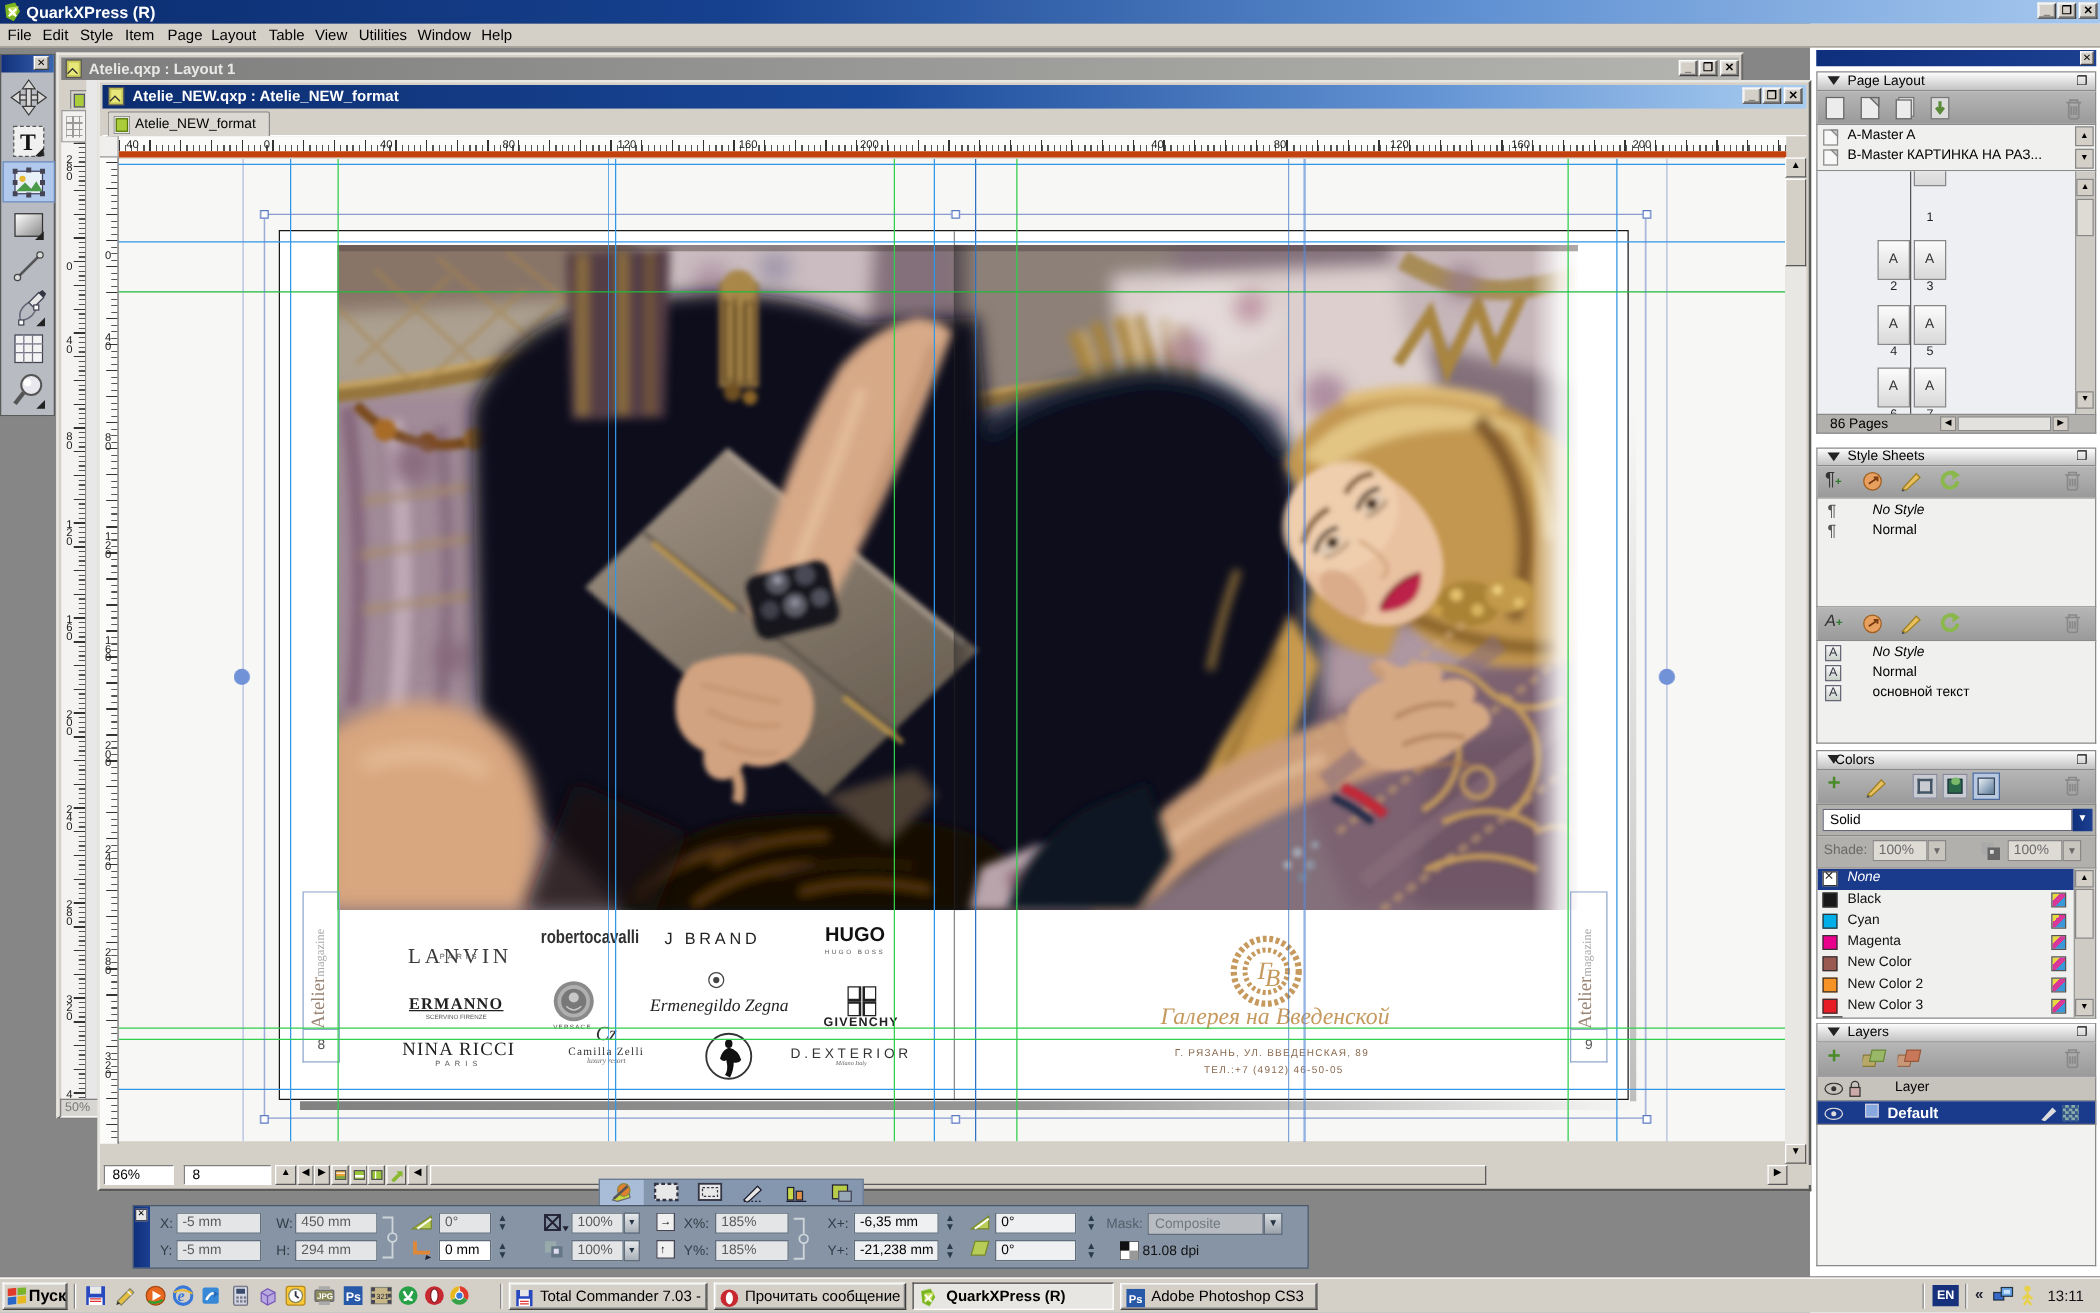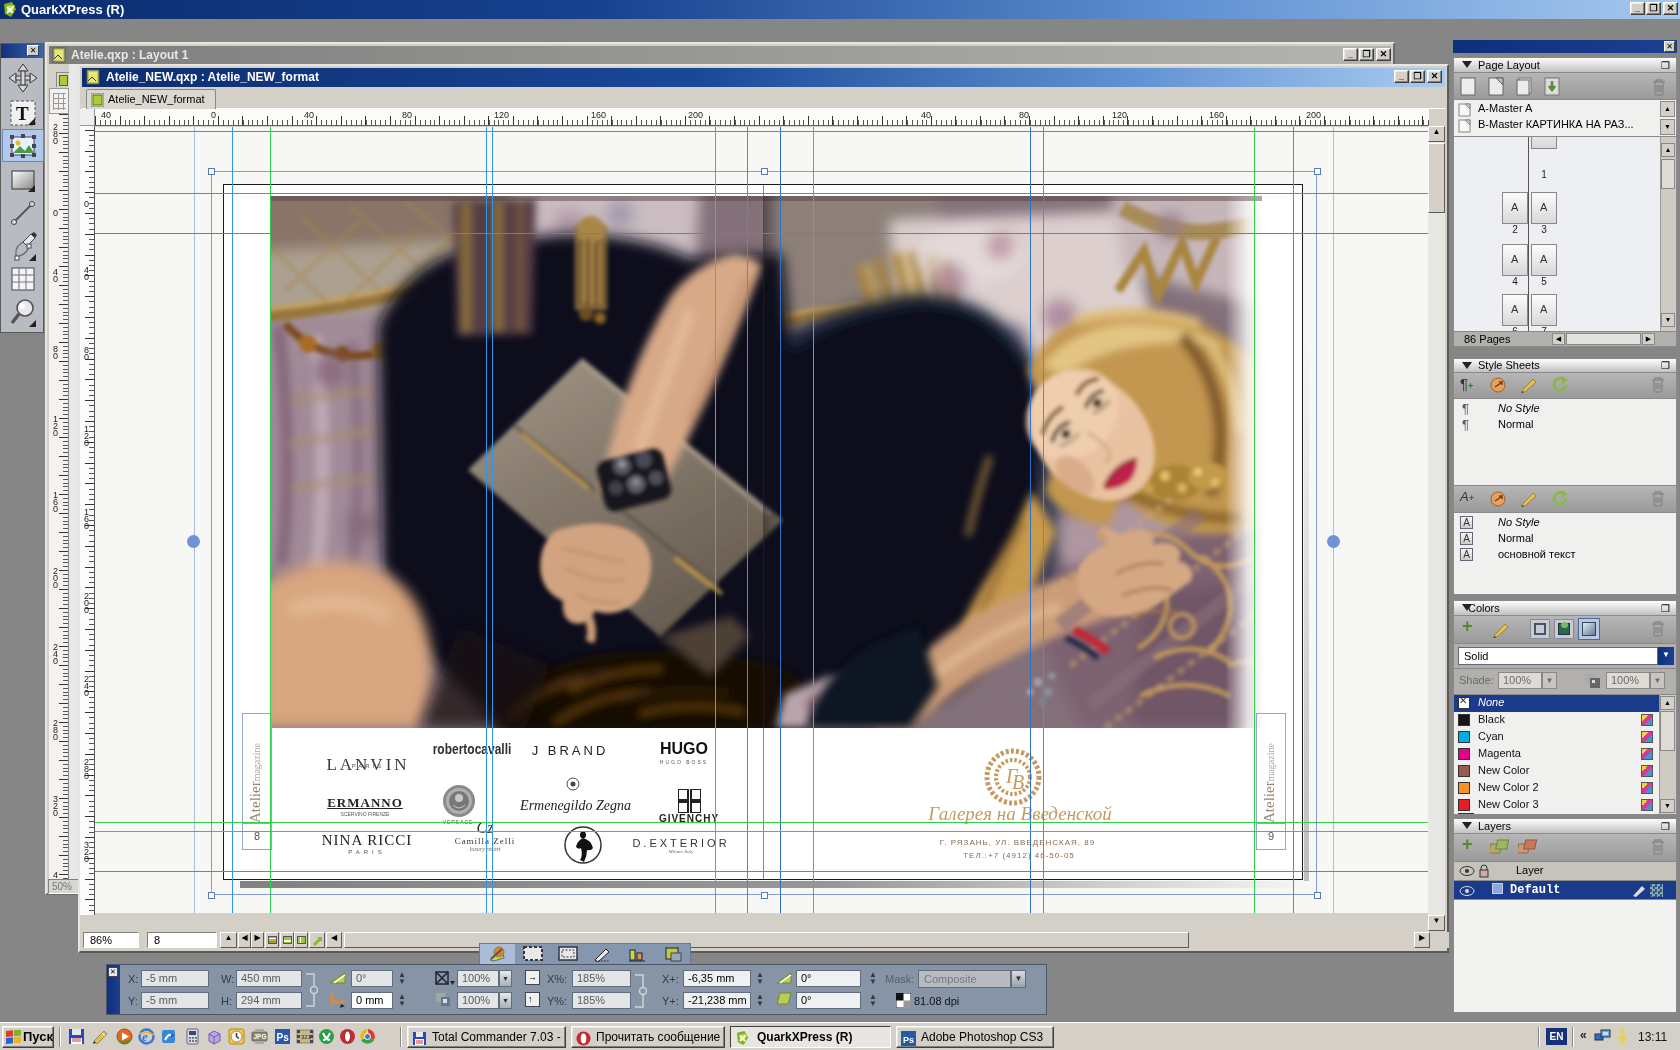--- a/index.html
+++ b/index.html
@@ -1,35 +1,35 @@
 <!DOCTYPE html>
 <html><head><meta charset="utf-8">
 <style>
 html,body{margin:0;padding:0;width:1680px;height:1050px;overflow:hidden;font-family:"Liberation Sans",sans-serif;}
 *{box-sizing:border-box;}
 .abs{position:absolute;}
-#app{position:absolute;left:0;top:0;width:1680px;height:1050px;background:#868686;}
+#app{position:absolute;left:0;top:0;width:1448px;height:1050px;background:#868686;}
 
 #titlebar{position:absolute;left:0;top:0;width:1680px;height:19px;background:linear-gradient(90deg,#0c2d70 0%,#16418e 35%,#5f90d2 70%,#a6c8ee 100%);color:#fff;font-weight:bold;font-size:13px;line-height:19px;}
 #titlebar .ttext{position:absolute;left:21px;top:0px;}
 .winbtn{position:absolute;width:15px;height:13px;background:#d4d0c8;border:1px solid;border-color:#ffffff #404040 #404040 #ffffff;box-shadow:inset -1px -1px 0 #808080,inset 1px 1px 0 #e8e8e8;font-size:9px;line-height:11px;text-align:center;color:#000;}
 #menubar{position:absolute;left:0;top:19px;width:1680px;height:19px;background:#d4d0c8;border-bottom:1px solid #9a968e;font-size:12px;color:#000;}
 #menubar span{position:absolute;top:2px;}
 .sunken{border:1px solid;border-color:#808080 #fff #fff #808080;}
 
 #outerwin{position:absolute;left:45px;top:42px;width:1350px;height:853px;background:#d4d0c8;border:2px solid;border-color:#e8e6e0 #6a6a6a #6a6a6a #e8e6e0;}
 #outertitle{position:absolute;left:2px;top:2px;right:2px;height:18px;background:linear-gradient(90deg,#7d7d7d,#b4b4b0);color:#e8e8e6;font-weight:bold;font-size:12px;line-height:18px;}
 #outerruler{position:absolute;left:2px;top:70px;width:20px;bottom:2px;background:#f4f3f1;border-right:1px solid #888;overflow:hidden;font-size:9px;color:#222;}
 #outercanvas{position:absolute;left:22px;top:20px;width:12px;bottom:2px;background:#e8e8e8;}
 
 #innerwin{position:absolute;left:78px;top:64px;width:1371px;height:889px;background:#d4d0c8;border:2px solid;border-color:#e8e6e0 #5a5a5a #5a5a5a #e8e6e0;}
 #innertitle{position:absolute;left:2px;top:2px;right:2px;height:19px;background:linear-gradient(90deg,#0c2d70 0%,#1a4898 45%,#6494d4 78%,#a8ccf0 100%);color:#fff;font-weight:bold;font-size:12px;line-height:19px;}
 #tabrow{position:absolute;left:2px;top:21px;right:2px;height:22px;background:#d4d0c8;border-bottom:1px solid #fff;}
 #tab1{position:absolute;left:4px;top:2px;width:130px;height:20px;background:#dbd8d1;border:1px solid #888;border-bottom:none;border-radius:2px 2px 0 0;font-size:11px;}
-#hruler{position:absolute;left:15px;top:43px;width:1334px;height:17px;background:#fbfbfa;border-bottom:1px solid #c2410c;font-size:9px;color:#222;overflow:hidden;}
+#hruler{position:absolute;left:15px;top:43px;width:1334px;height:17px;background:#fbfbfa;border-bottom:5px solid #c2410c;font-size:9px;color:#222;overflow:hidden;}
 #vruler{position:absolute;left:0px;top:43px;width:15px;bottom:36px;background:#fbfbfa;border-right:1px solid #555;font-size:9px;color:#222;overflow:hidden;}
 #rulercorner{position:absolute;left:0px;top:43px;width:15px;height:17px;background:#f0efed;border-right:1px solid #999;border-bottom:1px solid #999;z-index:3;}
 #canvas{position:absolute;left:15px;top:61px;width:1334px;height:786px;background:#f7f7f6;overflow:hidden;}
 .hnum{position:absolute;top:1px;width:30px;text-align:right;font-size:9px;}
 .vnum{position:absolute;left:0;width:13px;text-align:center;font-size:9px;line-height:7px;white-space:pre;}
 
 #vscroll{position:absolute;right:2px;top:60px;width:17px;bottom:20px;background:#e9e7e3;}
 #hscrollrow{position:absolute;left:2px;bottom:2px;right:2px;height:17px;background:#d4d0c8;}
 .sbtn{position:absolute;background:#d4d0c8;border:1px solid;border-color:#fff #5a5a5a #5a5a5a #fff;font-size:8px;text-align:center;color:#000;}
 
@@ -71,20 +71,33 @@
         <polygon points="1,3 9,1 13,8 8,16 2,13" fill="#7ab520"></polygon>
         <polygon points="4,5 12,4 9,12 4,11" fill="#c8e060"></polygon>
         <path d="M4,6 L10,12 M10,6 L4,12" stroke="#fff" stroke-width="1.6" fill="none"></path>
       </svg>
     <span class="ttext">QuarkXPress (R)</span>
     <div class="winbtn" style="left:1630px;top:2px;">_</div>
     <div class="winbtn" style="left:1646px;top:2px;">❐</div>
     <div class="winbtn" style="left:1663px;top:2px;">✕</div>
   </div>
 
+  <div id="menubar">
+    <span style="left:6px">File</span>
+      <span style="left:34px">Edit</span>
+      <span style="left:64px">Style</span>
+      <span style="left:100px">Item</span>
+      <span style="left:134px">Page</span>
+      <span style="left:169px">Layout</span>
+      <span style="left:215px">Table</span>
+      <span style="left:252px">View</span>
+      <span style="left:287px">Utilities</span>
+      <span style="left:334px">Window</span>
+      <span style="left:385px">Help</span>
+  </div>
 
   <div id="outerwin">
     <div id="outertitle">
       <svg class="abs" style="left:3px;top:1px" width="16" height="16" viewBox="0 0 16 16">
           <rect x="1" y="1" width="12" height="14" fill="#c8c85a" stroke="#555"></rect>
           <rect x="3" y="3" width="8" height="10" fill="#e8e87a"></rect>
           <path d="M2,12 l4,-4 4,4" stroke="#333" fill="none"></path>
         </svg>
       <span style="position:absolute;left:22px">Atelie.qxp : Layout 1</span>
       <div class="winbtn" style="left:1294px;top:2px">_</div>
@@ -895,21 +908,21 @@
       <svg class="abs" style="left:5px;top:4px" width="16" height="11" viewBox="0 0 16 11">
           <ellipse cx="8" cy="5" rx="7" ry="4.5" fill="none" stroke="#333"></ellipse>
           <circle cx="8" cy="5" r="2" fill="#333"></circle>
         </svg>
       <svg class="abs" style="left:24px;top:2px" width="12" height="14" viewBox="0 0 12 14">
           <rect x="2" y="6" width="8" height="7" fill="#caa" stroke="#333"></rect>
           <path d="M3,6 v-2 a3,3 0 0 1 6,0 v2" stroke="#333" fill="none"></path>
         </svg>
       <span style="position:absolute;left:62px;top:2px;">Layer</span>
     </div>
-    <div class="abs" style="left:0;top:841px;width:224px;height:19px;background:#1a3a8c;border:1px solid #8a8a8a;border-top:none;color:#fff;font-size:12px;font-family:Liberation Mono, monospace;">
+    <div class="abs" style="left:0;top:841px;width:224px;height:19px;background:#1a3a8c;border:1px solid #8a8a8a;border-top:none;color:#fff;font-size:12px;">
       <svg class="abs" style="left:5px;top:5px" width="16" height="11" viewBox="0 0 16 11">
           <ellipse cx="8" cy="5" rx="7" ry="4.5" fill="none" stroke="#ddd"></ellipse>
           <circle cx="8" cy="5" r="2" fill="#ddd"></circle>
         </svg>
       <span style="position:absolute;left:38px;top:2px;width:11px;height:11px;background:#88a8e0;border:1px solid #ccd;"></span>
       <span style="position:absolute;left:56px;top:2px;font-weight:bold;">Default</span>
       <svg class="abs" style="left:178px;top:3px" width="14" height="13" viewBox="0 0 14 13">
           <path d="M1,12 L10,2 L13,5 L4,13 Z" fill="#ddd"></path>
         </svg>
       <div class="abs" style="left:196px;top:3px;width:13px;height:13px;background:repeating-conic-gradient(#8aa 0 25%,#358 0 50%);background-size:5px 5px;"></div>

